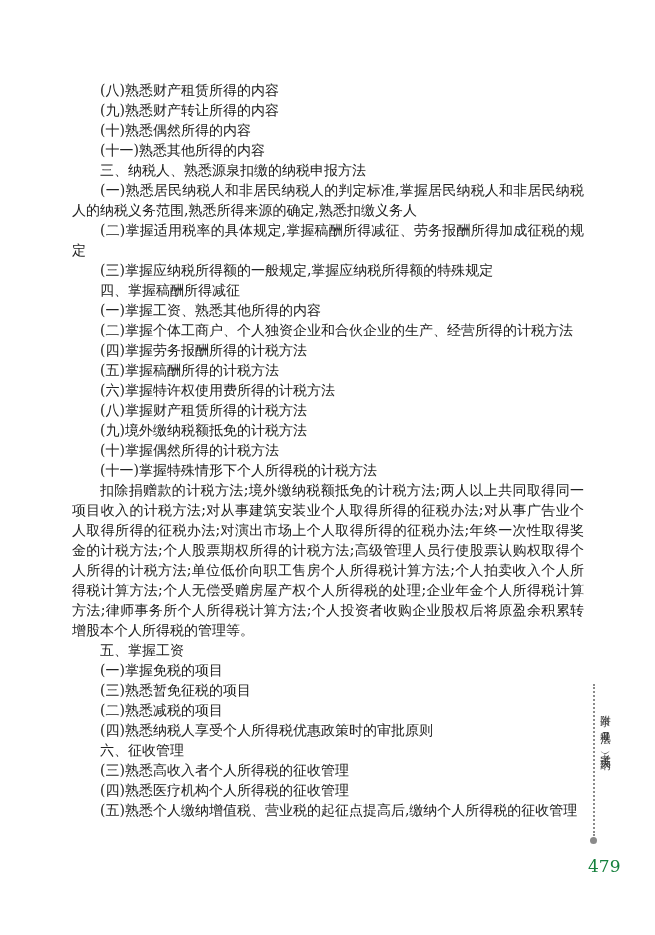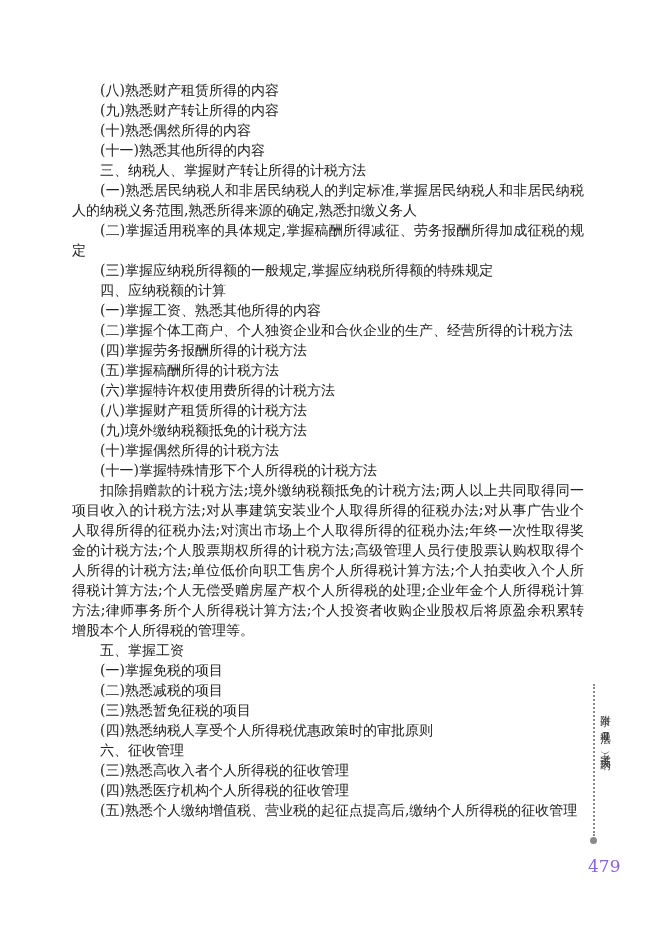--- a/index.html
+++ b/index.html
@@ -62,53 +62,53 @@
     font-size: 10.5px;
     letter-spacing: 2px;
     color: #3c3c3c;
     white-space: nowrap;
   }
   .page-number {
     position: absolute;
     left: 588px;
     top: 856px;
     font-size: 17px;
-    color: #8b5cf6;
+    color: #15803d;
     font-family: "DejaVu Serif", "Liberation Serif", serif;
   }
 </style>
 </head>
 <body>
 
 <div class="page">
 
   <div class="content">
       <p class="para">(八)熟悉财产租赁所得的内容</p>
       <p class="para">(九)熟悉财产转让所得的内容</p>
       <p class="para">(十)熟悉偶然所得的内容</p>
       <p class="para">(十一)熟悉其他所得的内容</p>
-      <p class="para">三、纳税人、掌握财产转让所得的计税方法</p>
+      <p class="para">三、纳税人、熟悉源泉扣缴的纳税申报方法</p>
       <p class="para">(一)熟悉居民纳税人和非居民纳税人的判定标准,掌握居民纳税人和非居民纳税人的纳税义务范围,熟悉所得来源的确定,熟悉扣缴义务人</p>
       <p class="para">(二)掌握适用税率的具体规定,掌握稿酬所得减征、劳务报酬所得加成征税的规定</p>
       <p class="para">(三)掌握应纳税所得额的一般规定,掌握应纳税所得额的特殊规定</p>
-      <p class="para">四、应纳税额的计算</p>
+      <p class="para">四、掌握稿酬所得减征</p>
       <p class="para">(一)掌握工资、熟悉其他所得的内容</p>
       <p class="para">(二)掌握个体工商户、个人独资企业和合伙企业的生产、经营所得的计税方法</p>
       <p class="para">(四)掌握劳务报酬所得的计税方法</p>
       <p class="para">(五)掌握稿酬所得的计税方法</p>
       <p class="para">(六)掌握特许权使用费所得的计税方法</p>
       <p class="para">(八)掌握财产租赁所得的计税方法</p>
       <p class="para">(九)境外缴纳税额抵免的计税方法</p>
       <p class="para">(十)掌握偶然所得的计税方法</p>
       <p class="para">(十一)掌握特殊情形下个人所得税的计税方法</p>
       <p class="para">扣除捐赠款的计税方法;境外缴纳税额抵免的计税方法;两人以上共同取得同一项目收入的计税方法;对从事建筑安装业个人取得所得的征税办法;对从事广告业个人取得所得的征税办法;对演出市场上个人取得所得的征税办法;年终一次性取得奖金的计税方法;个人股票期权所得的计税方法;高级管理人员行使股票认购权取得个人所得的计税方法;单位低价向职工售房个人所得税计算方法;个人拍卖收入个人所得税计算方法;个人无偿受赠房屋产权个人所得税的处理;企业年金个人所得税计算方法;律师事务所个人所得税计算方法;个人投资者收购企业股权后将原盈余积累转增股本个人所得税的管理等。</p>
       <p class="para">五、掌握工资</p>
       <p class="para">(一)掌握免税的项目</p>
+      <p class="para">(三)熟悉暂免征税的项目</p>
       <p class="para">(二)熟悉减税的项目</p>
-      <p class="para">(三)熟悉暂免征税的项目</p>
       <p class="para">(四)熟悉纳税人享受个人所得税优惠政策时的审批原则</p>
       <p class="para">六、征收管理</p>
       <p class="para">(三)熟悉高收入者个人所得税的征收管理</p>
       <p class="para">(四)熟悉医疗机构个人所得税的征收管理</p>
       <p class="para">(五)熟悉个人缴纳增值税、营业税的起征点提高后,缴纳个人所得税的征收管理</p>
     </div>
 
   <div class="margin-rule"></div>
 
   <div class="margin-dot"></div>

